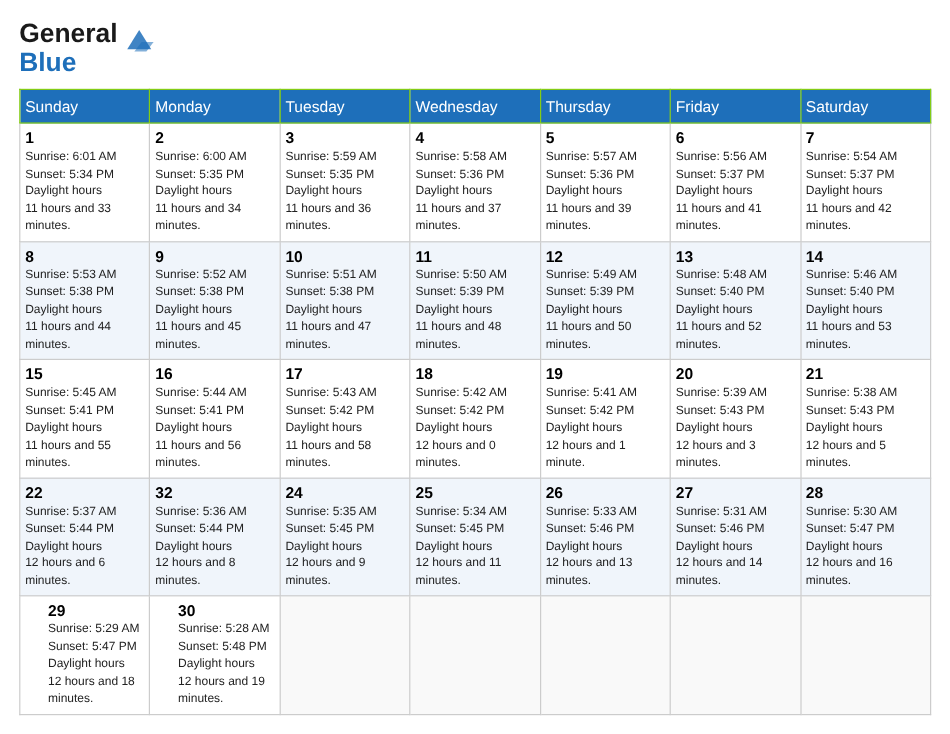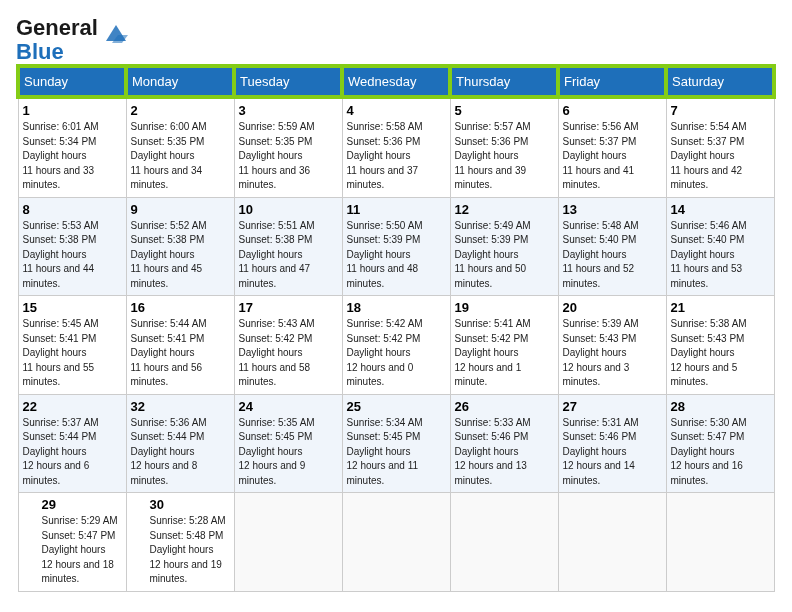--- a/index.html
+++ b/index.html
@@ -7,20 +7,21 @@
       font-family: Arial, sans-serif;
       background: #fff;
       width: 792px;
       min-height: 612px;
       padding: 16px;
     }
     .header-area {
       display: flex;
       justify-content: space-between;
       align-items: center;
+      margin-bottom: 10px;
     }
     .logo {
       display: flex;
       flex-direction: column;
       align-items: flex-start;
     }
     .logo-text {
       font-size: 22px;
       font-weight: bold;
       color: #1a1a1a;
@@ -45,21 +46,21 @@
       border-collapse: collapse;
       font-size: 10.5px;
     }
     .calendar th {
       background: #1e6fba;
       color: #fff;
       padding: 6px 4px;
       font-size: 13px;
       font-weight: normal;
       text-align: left;
-      border: 4px solid #84cc16;
+      border: 1px solid #84cc16;
     }
     .calendar td {
       vertical-align: top;
       border: 1px solid #ccc;
       padding: 4px 4px 4px 4px;
       width: 108px;
       min-height: 80px;
       background: #fff;
     }
     .calendar tr:nth-child(even) td {

